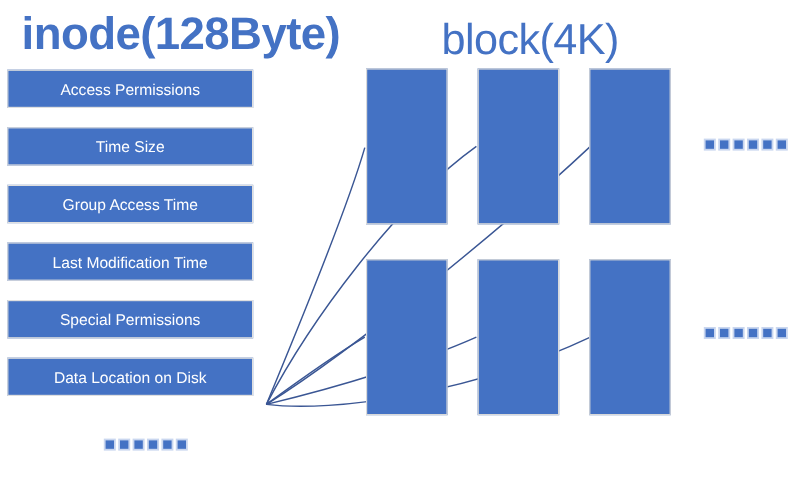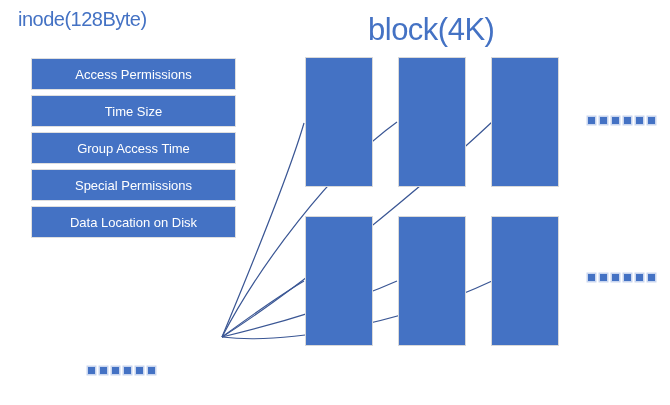--- a/index.html
+++ b/index.html
@@ -5,23 +5,23 @@
   html,body{margin:0;padding:0;}
   body{
     width:670px;height:405px;background:#ffffff;overflow:hidden;position:relative;
     font-family:"Liberation Sans", sans-serif;
   }
   .canvas{position:absolute;inset:0;width:670px;height:405px;}
   .title{
     position:absolute;color:var(--accent,#4472C4);font-weight:400;
     letter-spacing:-0.5px;white-space:nowrap;
   }
-  .inode-title{left:18px;top:8px;font-size:20px;}
-  .block-title{left:368px;top:12px;font-size:31px;}
-  .inode-list{position:absolute;left:31px;top:58px;width:205px;display:flex;flex-direction:column;gap:5px;}
+  .inode-title{left:18px;top:8px;font-size:38px;font-weight:bold;}
+  .block-title{left:368px;top:12px;font-size:36px;}
+  .inode-list{position:absolute;left:6px;top:58px;width:205px;display:flex;flex-direction:column;gap:16px;}
   .ibox{
     box-sizing:border-box;width:205px;height:32px;
     background:var(--accent,#4472C4);border:1.5px solid var(--box_border,#DFDFDF);
     color:var(--box_text,#fff);font-size:13px;display:flex;align-items:center;justify-content:center;
     white-space:nowrap;
   }
   .block-grid{
     position:absolute;left:305px;top:57px;
     display:grid;grid-template-columns:repeat(3,68px);grid-template-rows:130px 130px;
     column-gap:25px;row-gap:29px;
@@ -56,20 +56,21 @@
     </svg>
 
   <div class="title inode-title">inode(128Byte)</div>
 
   <div class="title block-title">block(4K)</div>
 
   <div class="inode-list">
       <div class="ibox">Access Permissions</div>
       <div class="ibox">Time Size</div>
       <div class="ibox">Group Access Time</div>
+      <div class="ibox">Last Modification Time</div>
       <div class="ibox">Special Permissions</div>
       <div class="ibox">Data Location on Disk</div>
     </div>
 
   <div class="block-grid">
       <div class="bcell"></div>
       <div class="bcell"></div>
       <div class="bcell"></div>
       <div class="bcell"></div>
       <div class="bcell"></div>

